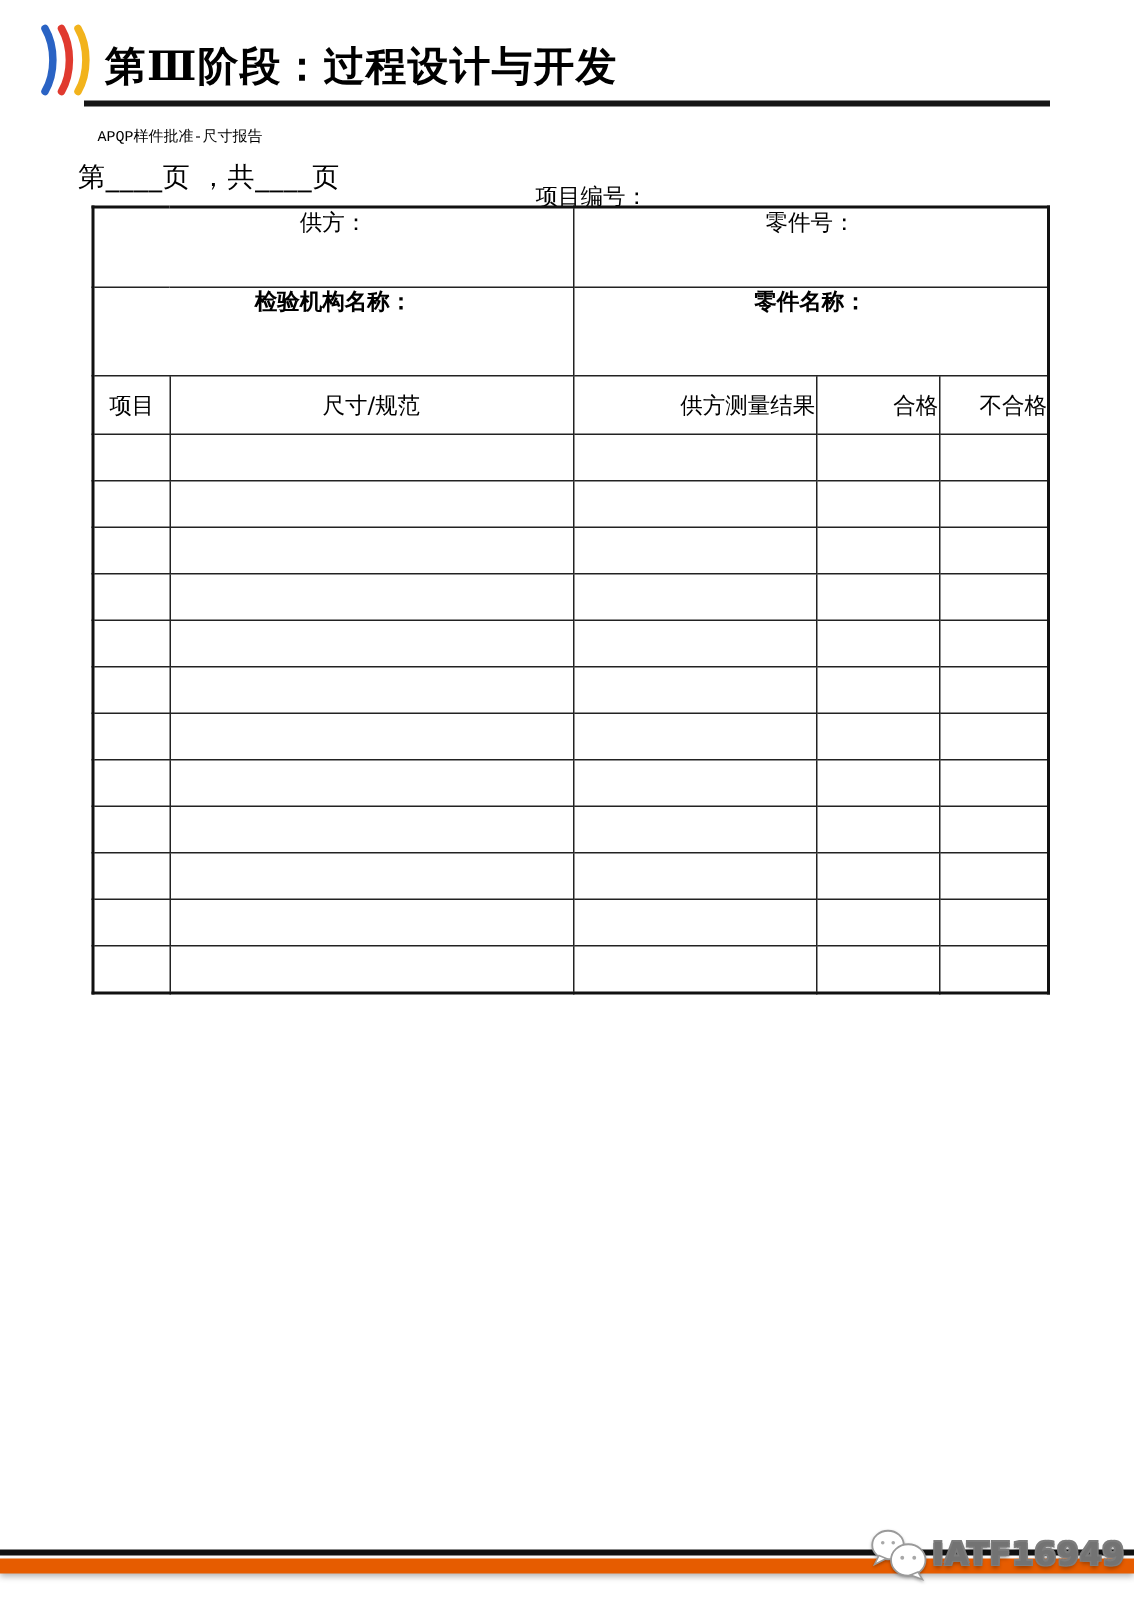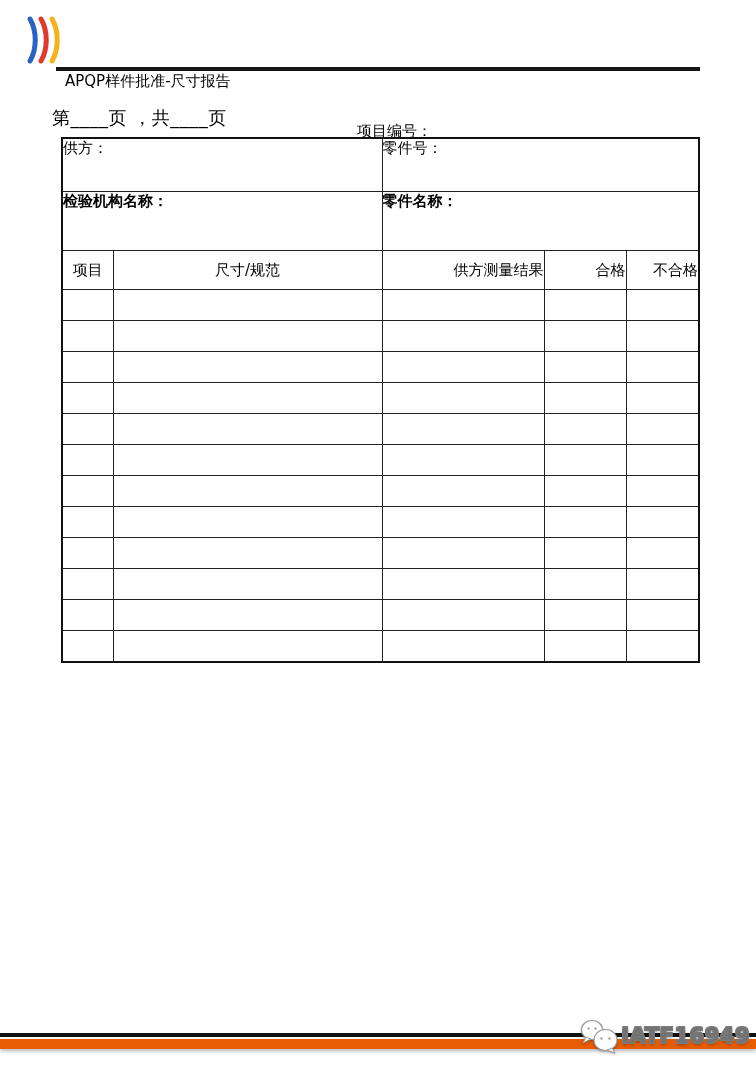--- a/index.html
+++ b/index.html
@@ -18,22 +18,22 @@
     position:absolute;left:70px;top:26px;
     font-family:"DejaVu Serif","Liberation Serif",serif;
     font-size:27px;font-weight:bold;letter-spacing:1px;white-space:nowrap;
   }
   .title-rule{
     position:absolute;left:56px;top:67px;width:644px;height:3.5px;
     background:#161616;
   }
   
   .form-title{
-    position:absolute;left:65px;top:72px;
-    font-size:15px;white-space:nowrap;
+    position:absolute;left:65px;top:84px;
+    font-size:10px;white-space:nowrap;font-family:Liberation Mono, monospace;
   }
   .page-counter{
     position:absolute;left:52px;top:106px;
     font-size:18px;white-space:nowrap;letter-spacing:.5px;
   }
   .project-no{
     position:absolute;left:357px;top:122px;
     font-size:15px;white-space:nowrap;
   }
   
@@ -42,21 +42,21 @@
     border-collapse:collapse;table-layout:fixed;
     width:637px;
   }
   .report-table td,.report-table th{
     border:1.5px solid #222;
     font-size:15px;font-weight:normal;
     padding:0;overflow:hidden;
   }
   .report-table{border:2px solid #111;}
   .info-cell{
-    vertical-align:top;text-align:left;
+    vertical-align:top;text-align:center;
     padding:7px 9px;
     margin-top:28px;
   }
   .row-info-1 td{height:52px;}
   .row-info-2 td{height:58px;font-weight:bold;}
   .row-header th{height:38px;vertical-align:middle;}
   .col-center{text-align:center;}
   .col-left{text-align:right;padding-left:9px;}
   .row-empty td{height:30px;}
   
@@ -82,20 +82,21 @@
 <body>
 
 <div class="page">
 
   <svg class="logo" viewBox="0 0 38 48">
     <path d="M4 3 C 11 15, 11 33, 4 45" fill="none" stroke-width="5" stroke-linecap="round" stroke="#2a63c4"></path>
     <path d="M15 3 C 22 15, 22 33, 15 45" fill="none" stroke-width="5" stroke-linecap="round" stroke="#e03a2f"></path>
     <path d="M26 3 C 33 15, 33 33, 26 45" fill="none" stroke-width="5" stroke-linecap="round" stroke="#f2b31c"></path>
   </svg>
 
+  <div class="slide-title">第Ⅲ阶段：过程设计与开发</div>
   <div class="title-rule"></div>
 
   <div class="form-title">APQP样件批准-尺寸报告</div>
   <div class="page-counter">第____页 ，共____页</div>
   <div class="project-no">项目编号：</div>
 
   <table class="report-table">
     <colgroup>
       <col style="width:51px">
         <col style="width:269px">

